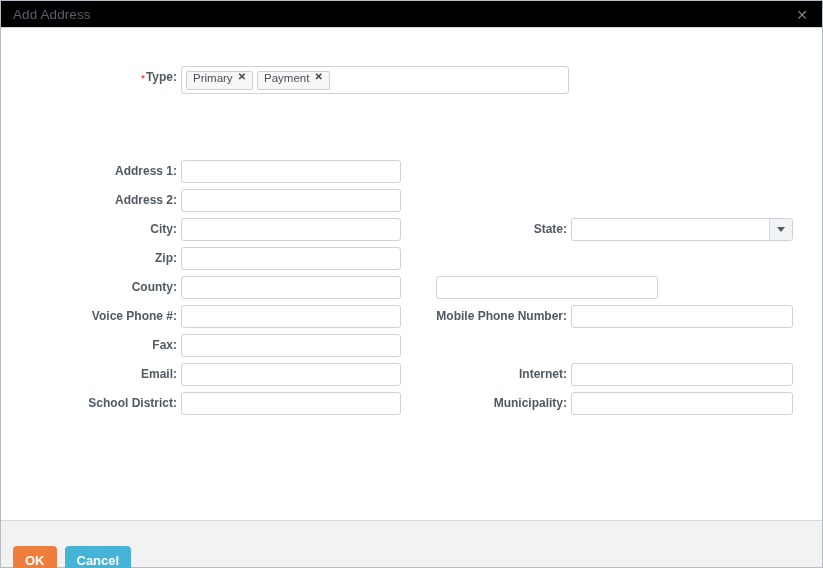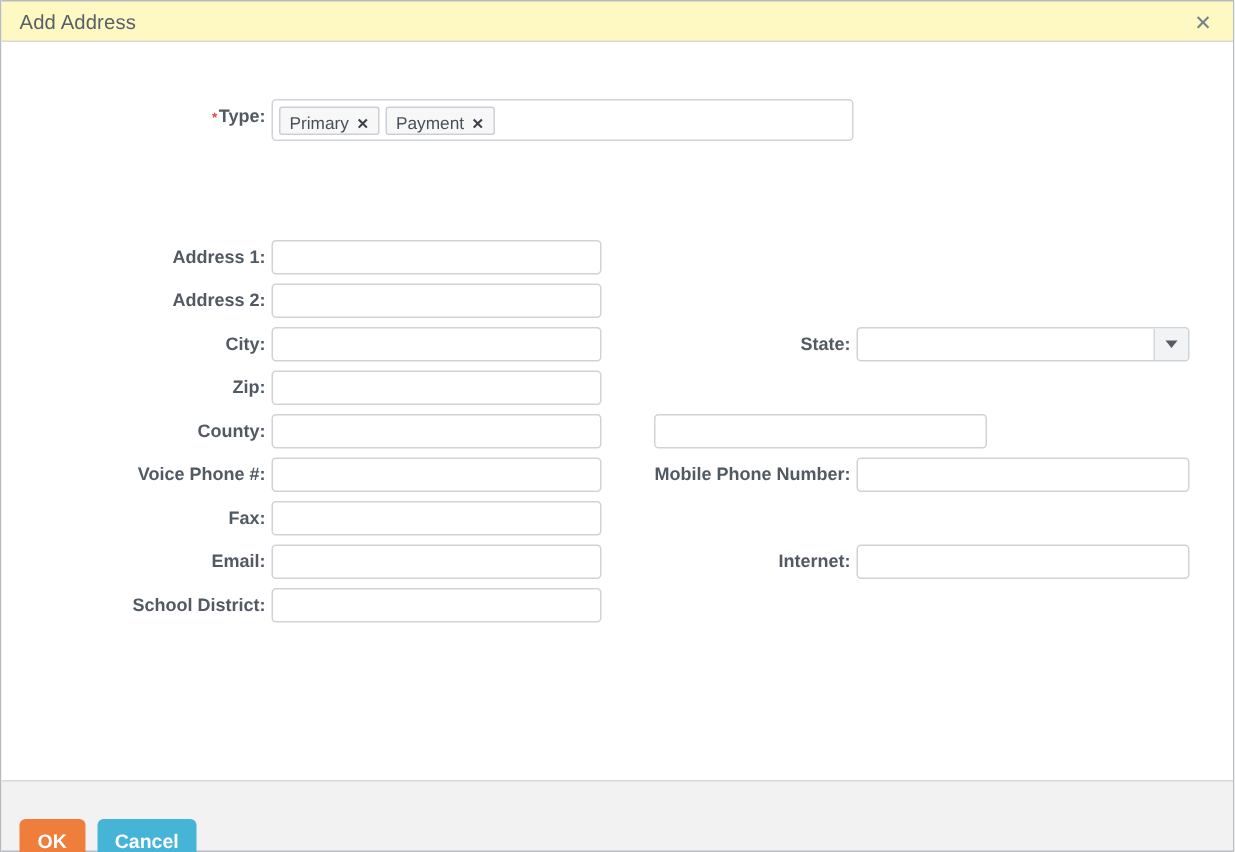--- a/index.html
+++ b/index.html
@@ -23,21 +23,21 @@
     border-bottom: none;
     display: flex;
     flex-direction: column;
   }
 
   
   .titlebar {
     position: relative;
     height: 28px;
     flex: 0 0 28px;
-    background: #fef9c3;
+    background: #000000;
     border-bottom: 1px solid #d5d8dc;
     border-top: 1px solid #b8bcc2;
   }
   .titlebar-text {
     position: absolute;
     left: 12px;
     top: 6px;
     font-size: 13.5px;
     color: #5a6068;
     letter-spacing: 0.1px;
@@ -118,21 +118,21 @@
     padding: 3px 4px;
     margin-left: 4px;
     display: flex;
     flex-wrap: wrap;
     gap: 4px;
     align-items: center;
     cursor: text;
   }
   .tag {
     display: inline-flex;
-    align-items: flex-end;
+    align-items: flex-start;
     gap: 5px;
     height: 19px;
     padding: 0 6px;
     background: #f7f7f7;
     border: 1px solid #ccd0d5;
     border-radius: 2px;
     font-size: 11.5px;
     color: #4a5058;
     white-space: nowrap;
   }
@@ -317,20 +317,24 @@
     <div class="row" style="left:431px; top:277px;">
       <div class="lbl right-lbl">Mobile Phone Number:</div>
       <input class="txt right-ctl" type="text" placeholder="" style="">
     </div>
 
     <div class="row" style="left:431px; top:335px;">
       <div class="lbl right-lbl">Internet:</div>
       <input class="txt right-ctl" type="text" placeholder="" style="">
     </div>
 
+    <div class="row" style="left:431px; top:364px;">
+      <div class="lbl right-lbl">Municipality:</div>
+      <input class="txt right-ctl" type="text" placeholder="" style="">
+    </div>
 
   </div>
 
   <div class="footer">
     <button class="btn btn-ok">OK</button>
     <button class="btn btn-cancel">Cancel</button>
   </div>
 
 </div>
 

